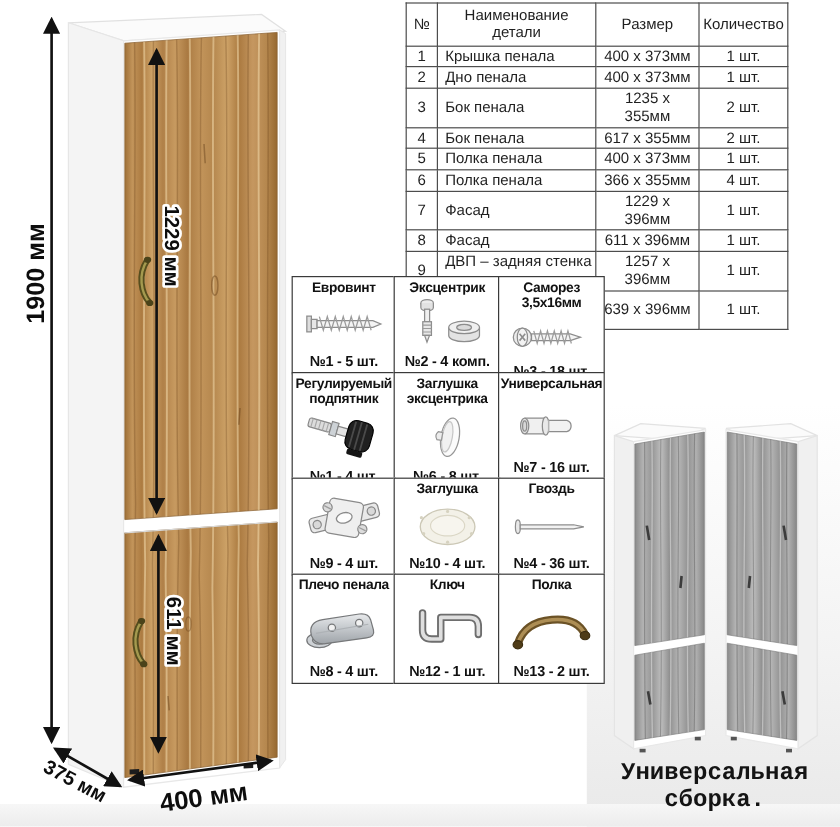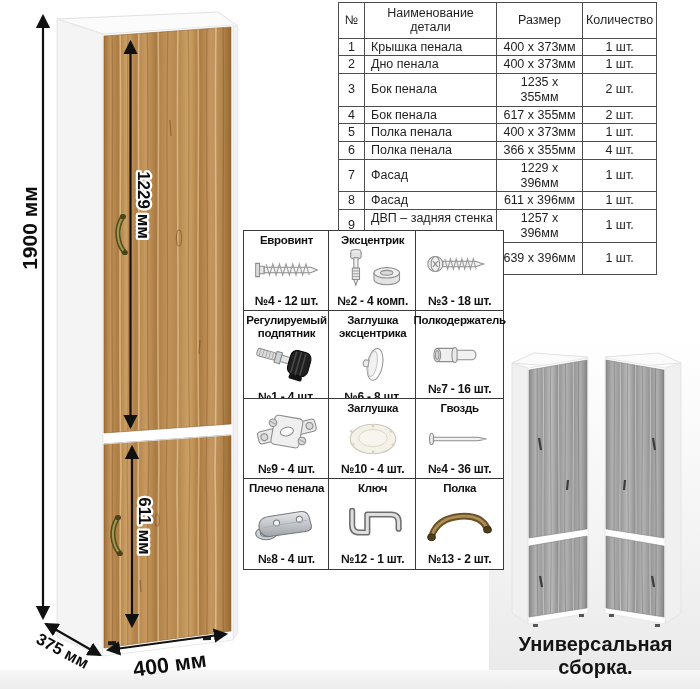--- a/index.html
+++ b/index.html
@@ -26,21 +26,21 @@
   .hw-cell:nth-child(3n+1){margin-left:0;}
   .hw-title{font-weight:700;font-size:11.5px;line-height:1.12;letter-spacing:-0.3px;color:#111;}
   .hw-qty{font-weight:700;font-size:12px;letter-spacing:-0.2px;color:#111;}
   .hw-icon{flex:1;display:flex;align-items:center;justify-content:center;width:100%;}
   .hw-icon svg{display:block;}
   
   .dimtxt{font-family:"Liberation Sans",sans-serif;font-weight:bold;fill:#0d0d0d;}
   .halo{stroke:#ffffff;stroke-width:4.5px;paint-order:stroke;stroke-linejoin:round;}
   
   .caption{position:absolute;left:491px;top:633px;width:209px;text-align:center;
-           font-weight:700;font-size:20px;color:#141414;}
+           font-weight:700;font-size:20px;color:#141414;font-family:Liberation Mono, monospace;}
   svg.layer{position:absolute;}
 </style>
 </head>
 <body>
 
 <div class="stage">
 
   <div class="backdrop"></div>
   <div class="floor-strip"></div>
 
@@ -220,21 +220,21 @@
         <div class="hw-icon">
           <svg width="74" height="42" viewBox="0 0 78 44">
             <g stroke="#8d8d8d" fill="#e6e6e6" stroke-width="1.1">
               <path d="M6 15 h4 v14 h-4 z" fill="#dedede"></path>
               <path d="M10 18 h5 v8 h-5 z"></path>
               <path d="M15 19 h49 l7 3 -7 3 h-49 z" fill="#f4f4f4"></path>
             </g>
             <path d="M17 15.5 l3.5 12 3.5 -12 3.5 12 3.5 -12 3.5 12 3.5 -12 3.5 12 3.5 -12 3.5 12 3.5 -12 3.5 12 3.5 -12 3.5 12" fill="none" stroke="#9b9b9b" stroke-width="1.1"></path>
           </svg>
         </div>
-        <div class="hw-qty">№4 - 12 шт.</div>
+        <div class="hw-qty">№1 - 5 шт.</div>
       </div>
       <div class="hw-cell">
         <div class="hw-title">Эксцентрик</div>
         <div class="hw-icon">
           <svg width="74" height="46" viewBox="0 0 78 48">
             <g stroke="#8d8d8d" stroke-width="1.1" fill="#ececec">
               <ellipse cx="21" cy="5.5" rx="5.5" ry="3"></ellipse>
               <path d="M15.5 5.5 v4 a5.5 3 0 0 0 11 0 v-4" fill="#e2e2e2"></path>
               <rect x="18.8" y="11" width="4.4" height="11" fill="#f0f0f0"></rect>
               <rect x="17.2" y="22" width="7.6" height="12" fill="#e8e8e8"></rect>
@@ -244,20 +244,21 @@
             <g stroke="#8d8d8d" stroke-width="1.1">
               <path d="M40 27 v7 a13.5 5.5 0 0 0 27 0 v-7" fill="#e3e3e3"></path>
               <ellipse cx="53.5" cy="27" rx="13.5" ry="5.5" fill="#f0f0f0"></ellipse>
               <ellipse cx="53.5" cy="27" rx="6.5" ry="2.6" fill="#dadada"></ellipse>
             </g>
           </svg>
         </div>
         <div class="hw-qty">№2 - 4 комп.</div>
       </div>
       <div class="hw-cell">
+        <div class="hw-title">Саморез 3,5х16мм</div>
         <div class="hw-icon">
           <svg width="74" height="42" viewBox="0 0 78 44">
             <g stroke="#8d8d8d" stroke-width="1.1">
               <circle cx="13" cy="22" r="8" fill="#ececec"></circle>
               <ellipse cx="13" cy="22" rx="4.5" ry="8" fill="#f3f3f3"></ellipse>
               <path d="M21 19 h34 l9 3 -9 3 h-34 z" fill="#f4f4f4"></path>
             </g>
             <path d="M23 16.5 l3 11 3 -11 3 11 3 -11 3 11 3 -11 3 11 3 -11 3 11 3 -11 3 11" fill="none" stroke="#9b9b9b" stroke-width="1.1"></path>
             <path d="M10.5 19 l5 6 M15.5 19 l-5 6" stroke="#8d8d8d" stroke-width="1.4"></path>
           </svg>
@@ -290,21 +291,21 @@
             <g transform="rotate(10 39 26)" stroke="#979797" stroke-width="1.1">
               <ellipse cx="41" cy="25" rx="8" ry="17" fill="#fbfbfb"></ellipse>
               <ellipse cx="38.5" cy="25" rx="4.5" ry="13.5" fill="#f1f1f1" stroke="#c7c7c7"></ellipse>
               <path d="M30 22 h4 v7 h-4 q-3 -3.5 0 -7 z" fill="#ececec"></path>
             </g>
           </svg>
         </div>
         <div class="hw-qty">№6 - 8 шт.</div>
       </div>
       <div class="hw-cell">
-        <div class="hw-title">Полкодержатель</div>
+        <div class="hw-title">Универсальная</div>
         <div class="hw-icon">
           <svg width="74" height="40" viewBox="0 0 78 42">
             <g stroke="#8d8d8d" stroke-width="1.1" fill="#f0f0f0">
               <path d="M15 14 h17 v14 h-17"></path>
               <ellipse cx="15" cy="21" rx="3.6" ry="7" fill="#e6e6e6"></ellipse>
               <ellipse cx="15" cy="21" rx="1.8" ry="4.5" fill="#d8d8d8"></ellipse>
               <ellipse cx="33.5" cy="21" rx="3" ry="8" fill="#e9e9e9"></ellipse>
               <path d="M36 16 h16 a5.2 5.2 0 0 1 0 10 h-16 z" fill="#f2f2f2"></path>
             </g>
             <path d="M36 16 v10" stroke="#b5b5b5" stroke-width="1"></path>

